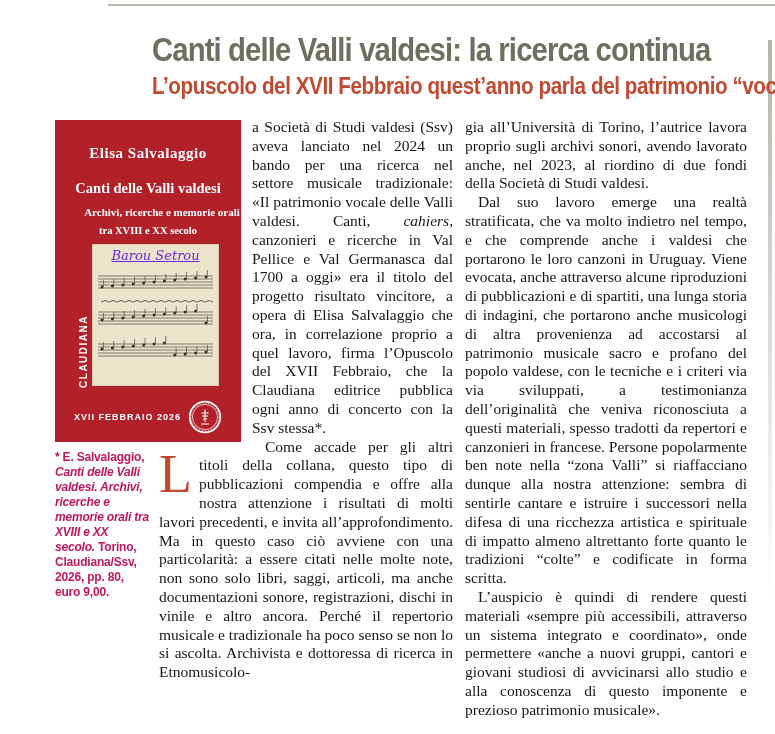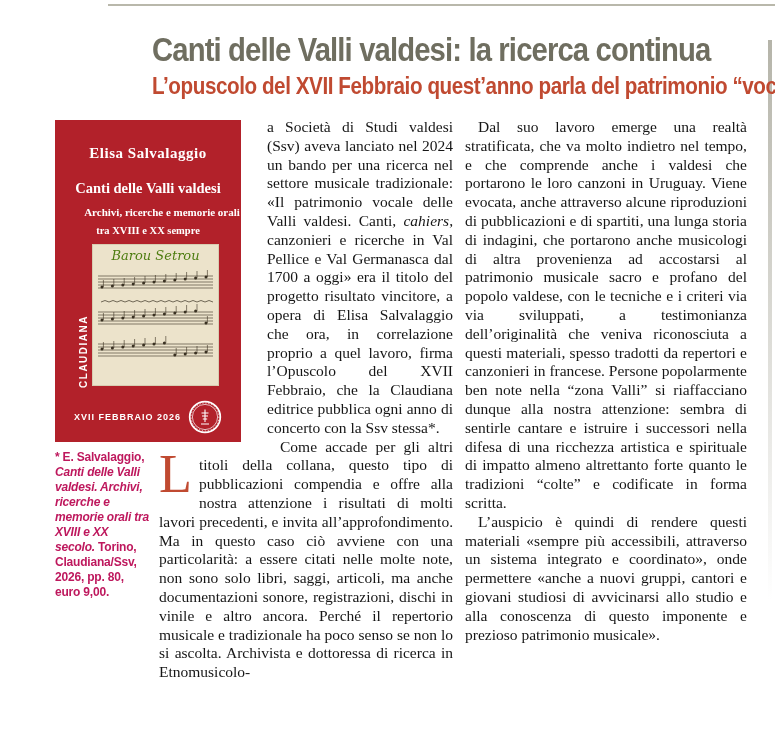--- a/index.html
+++ b/index.html
@@ -27,36 +27,36 @@
   .col2{width:282px; margin-left:12px;}
   .col p{margin:0;}
   .col p.indent{text-indent:13px;}
   .dropcap{
     float:left; color:#c04a31; font-size:54px; line-height:44px;
     padding:2px 7px 0 0; font-family:"Liberation Serif", serif; font-weight:normal;
   }
   .italic{font-style:italic;}
 
   
-  .cover-float{float:left; width:186px; height:322px; margin:2px 26px 8px 0;}
+  .cover-float{float:left; width:186px; height:322px; margin:2px 11px 8px 0;}
   .book-cover{
     position:relative; width:186px; height:322px; background:#b2212a; color:#ffffff;
     text-align:center;
   }
   .cover-author{padding-top:24px; font-size:15px; letter-spacing:.5px; font-weight:bold;}
   .cover-title{margin-top:16px; font-size:14.5px; font-weight:bold;text-align:center;}
   .cover-sub1{margin-top:5px; font-size:11px; font-weight:bold;padding-left:28px;}
   .cover-sub2{margin-top:1px; font-size:10.5px; font-weight:bold;}
   .cover-publisher{
     position:absolute; left:20px; bottom:54px; writing-mode:vertical-rl; transform:rotate(180deg);
     font-family:"Liberation Sans", sans-serif; font-weight:bold; font-size:10px; letter-spacing:1.5px;
   }
   .manuscript{
     position:absolute; left:37px; top:124px; width:127px; height:142px;
-    background:#ece3cb; color:#4d7c0f; box-shadow:0 0 0 1px #d8cdb2 inset;
+    background:#ece3cb; color:#6d28d9; box-shadow:0 0 0 1px #d8cdb2 inset;text-decoration:underline;
   }
   .ms-title{font-family:"DejaVu Serif", serif; font-style:italic; font-size:13px; padding-top:3px;}
   .ms-caption{font-family:"DejaVu Serif", serif; font-style:italic; font-size:7.5px; margin-top:-2px;}
   .ms-staves{display:block; margin:0 auto;}
   .cover-footer{
     position:absolute; left:0; right:0; bottom:8px; display:flex;
     align-items:center; justify-content:center; gap:7px;
   }
   .cover-edition{
     font-family:"Liberation Sans", sans-serif; font-weight:bold; font-size:9px; letter-spacing:1px;
@@ -83,21 +83,21 @@
   </div>
 
   <div class="article">
     <div class="col col1">
 
       <div class="cover-float">
         <div class="book-cover">
           <div class="cover-author">Elisa Salvalaggio</div>
           <div class="cover-title">Canti delle Valli valdesi</div>
           <div class="cover-sub1">Archivi, ricerche e memorie orali</div>
-          <div class="cover-sub2">tra XVIII e XX sempre</div>
+          <div class="cover-sub2">tra XVIII e XX secolo</div>
 
           <div class="manuscript">
             <div class="ms-title">Barou Setrou</div>
             <svg class="ms-staves" width="121" height="104" viewBox="0 0 121 104" id="staves-svg">
                 <line x1="3" x2="118" y1="22" y2="22" stroke="#3a3122" stroke-width="0.6"></line>
                 <line x1="3" x2="118" y1="19" y2="19" stroke="#3a3122" stroke-width="0.6"></line>
                 <line x1="3" x2="118" y1="16" y2="16" stroke="#3a3122" stroke-width="0.6"></line>
                 <line x1="3" x2="118" y1="13" y2="13" stroke="#3a3122" stroke-width="0.6"></line>
                 <line x1="3" x2="118" y1="10" y2="10" stroke="#3a3122" stroke-width="0.6"></line>
                 <circle cx="7" cy="21" r="1.5" fill="#3a3122"></circle>
@@ -194,17 +194,18 @@
         </div>
       </div>
 
       <div class="caption-float"><span>* E. Salvalaggio, </span><span class="italic">Canti delle Valli valdesi. Archivi, ricerche e memorie orali tra XVIII e XX secolo.</span><span> Torino, Claudiana/Ssv, 2026, pp. 80, euro 9,00.</span></div>
 
       <p><span class="dropcap">L</span><span><span>a Società di Studi valdesi (Ssv) aveva lanciato nel 2024 un bando per una ricerca nel settore musicale tradizionale: «Il patrimonio vocale delle Valli valdesi. Canti, </span><span class="italic">cahiers</span><span>, canzonieri e ricerche in Val Pellice e Val Germanasca dal 1700 a oggi» era il titolo del progetto risultato vincitore, a opera di Elisa Salvalaggio che ora, in correlazione proprio a quel lavoro, firma l’Opuscolo del XVII Febbraio, che la Claudiana editrice pubblica ogni anno di concerto con la Ssv stessa*.</span></span></p>
       <p class="indent">Come accade per gli altri titoli della collana, questo tipo di pubblicazioni compendia e offre alla nostra attenzione i risultati di molti lavori precedenti, e invita all’approfondimento. Ma in questo caso ciò avviene con una particolarità: a essere citati nelle molte note, non sono solo libri, saggi, articoli, ma anche documentazioni sonore, registrazioni, dischi in vinile e altro ancora. Perché il repertorio musicale e tradizionale ha poco senso se non lo si ascolta. Archivista e dottoressa di ricerca in Etnomusicolo-</p>
     </div>
 
     <div class="col col2">
+      <p>gia all’Università di Torino, l’autrice lavora proprio sugli archivi sonori, avendo lavorato anche, nel 2023, al riordino di due fondi della Società di Studi valdesi.</p>
       <p class="indent">Dal suo lavoro emerge una realtà stratificata, che va molto indietro nel tempo, e che comprende anche i valdesi che portarono le loro canzoni in Uruguay. Viene evocata, anche attraverso alcune riproduzioni di pubblicazioni e di spartiti, una lunga storia di indagini, che portarono anche musicologi di altra provenienza ad accostarsi al patrimonio musicale sacro e profano del popolo valdese, con le tecniche e i criteri via via sviluppati, a testimonianza dell’originalità che veniva riconosciuta a questi materiali, spesso tradotti da repertori e canzonieri in francese. Persone popolarmente ben note nella “zona Valli” si riaffacciano dunque alla nostra attenzione: sembra di sentirle cantare e istruire i successori nella difesa di una ricchezza artistica e spirituale di impatto almeno altrettanto forte quanto le tradizioni “colte” e codificate in forma scritta.</p>
       <p class="indent">L’auspicio è quindi di rendere questi materiali «sempre più accessibili, attraverso un sistema integrato e coordinato», onde permettere «anche a nuovi gruppi, cantori e giovani studiosi di avvicinarsi allo studio e alla conoscenza di questo imponente e prezioso patrimonio musicale».</p>
     </div>
   </div>
 </div>
 
 </body></html>

